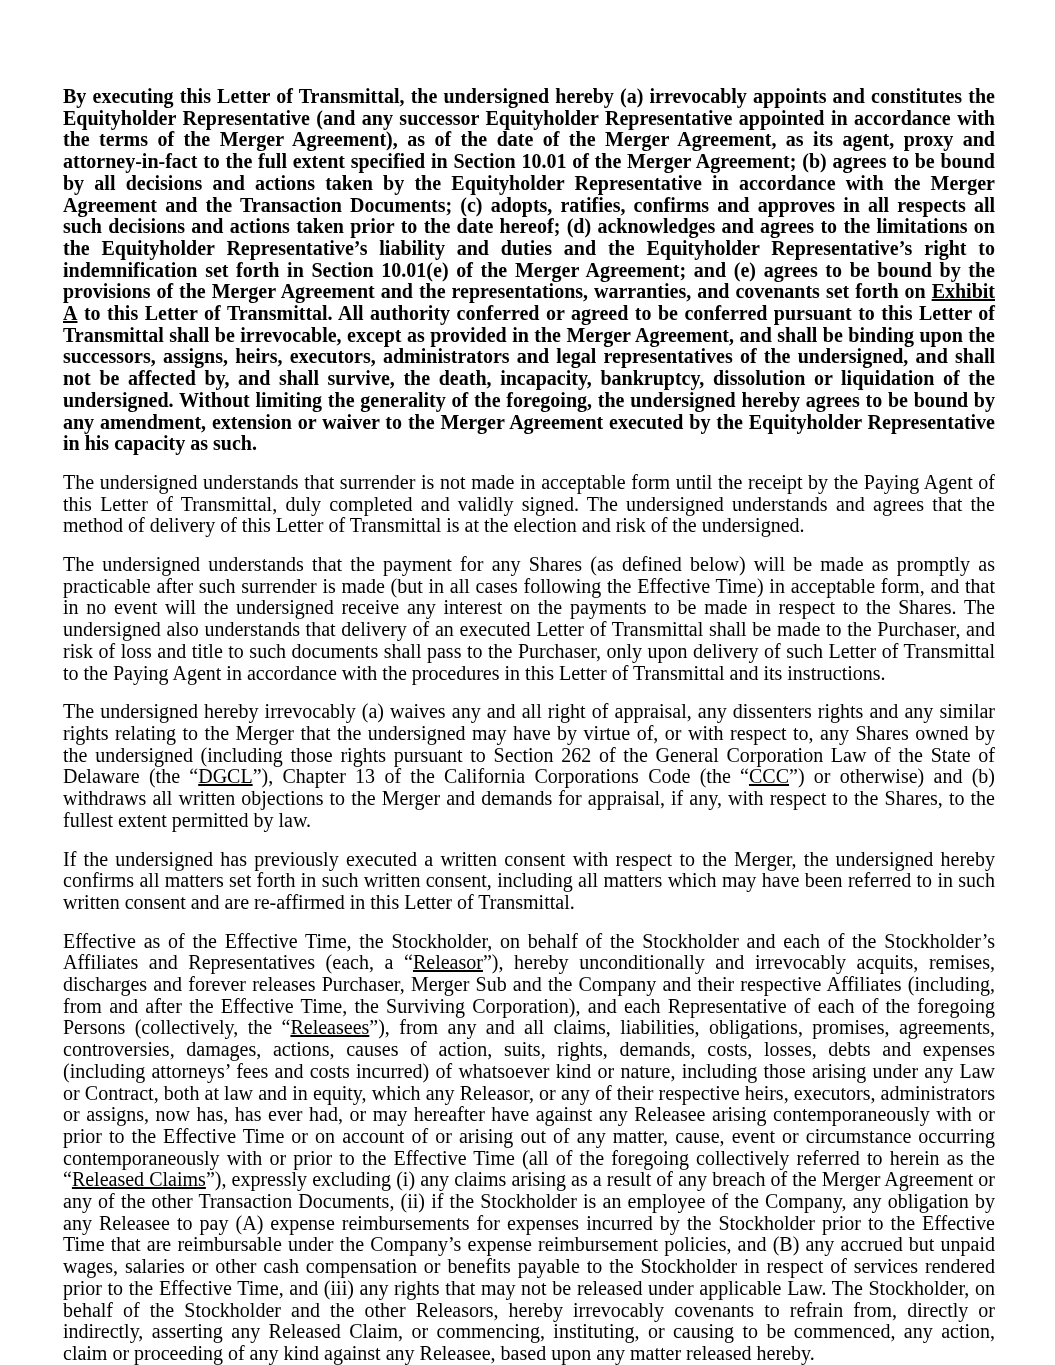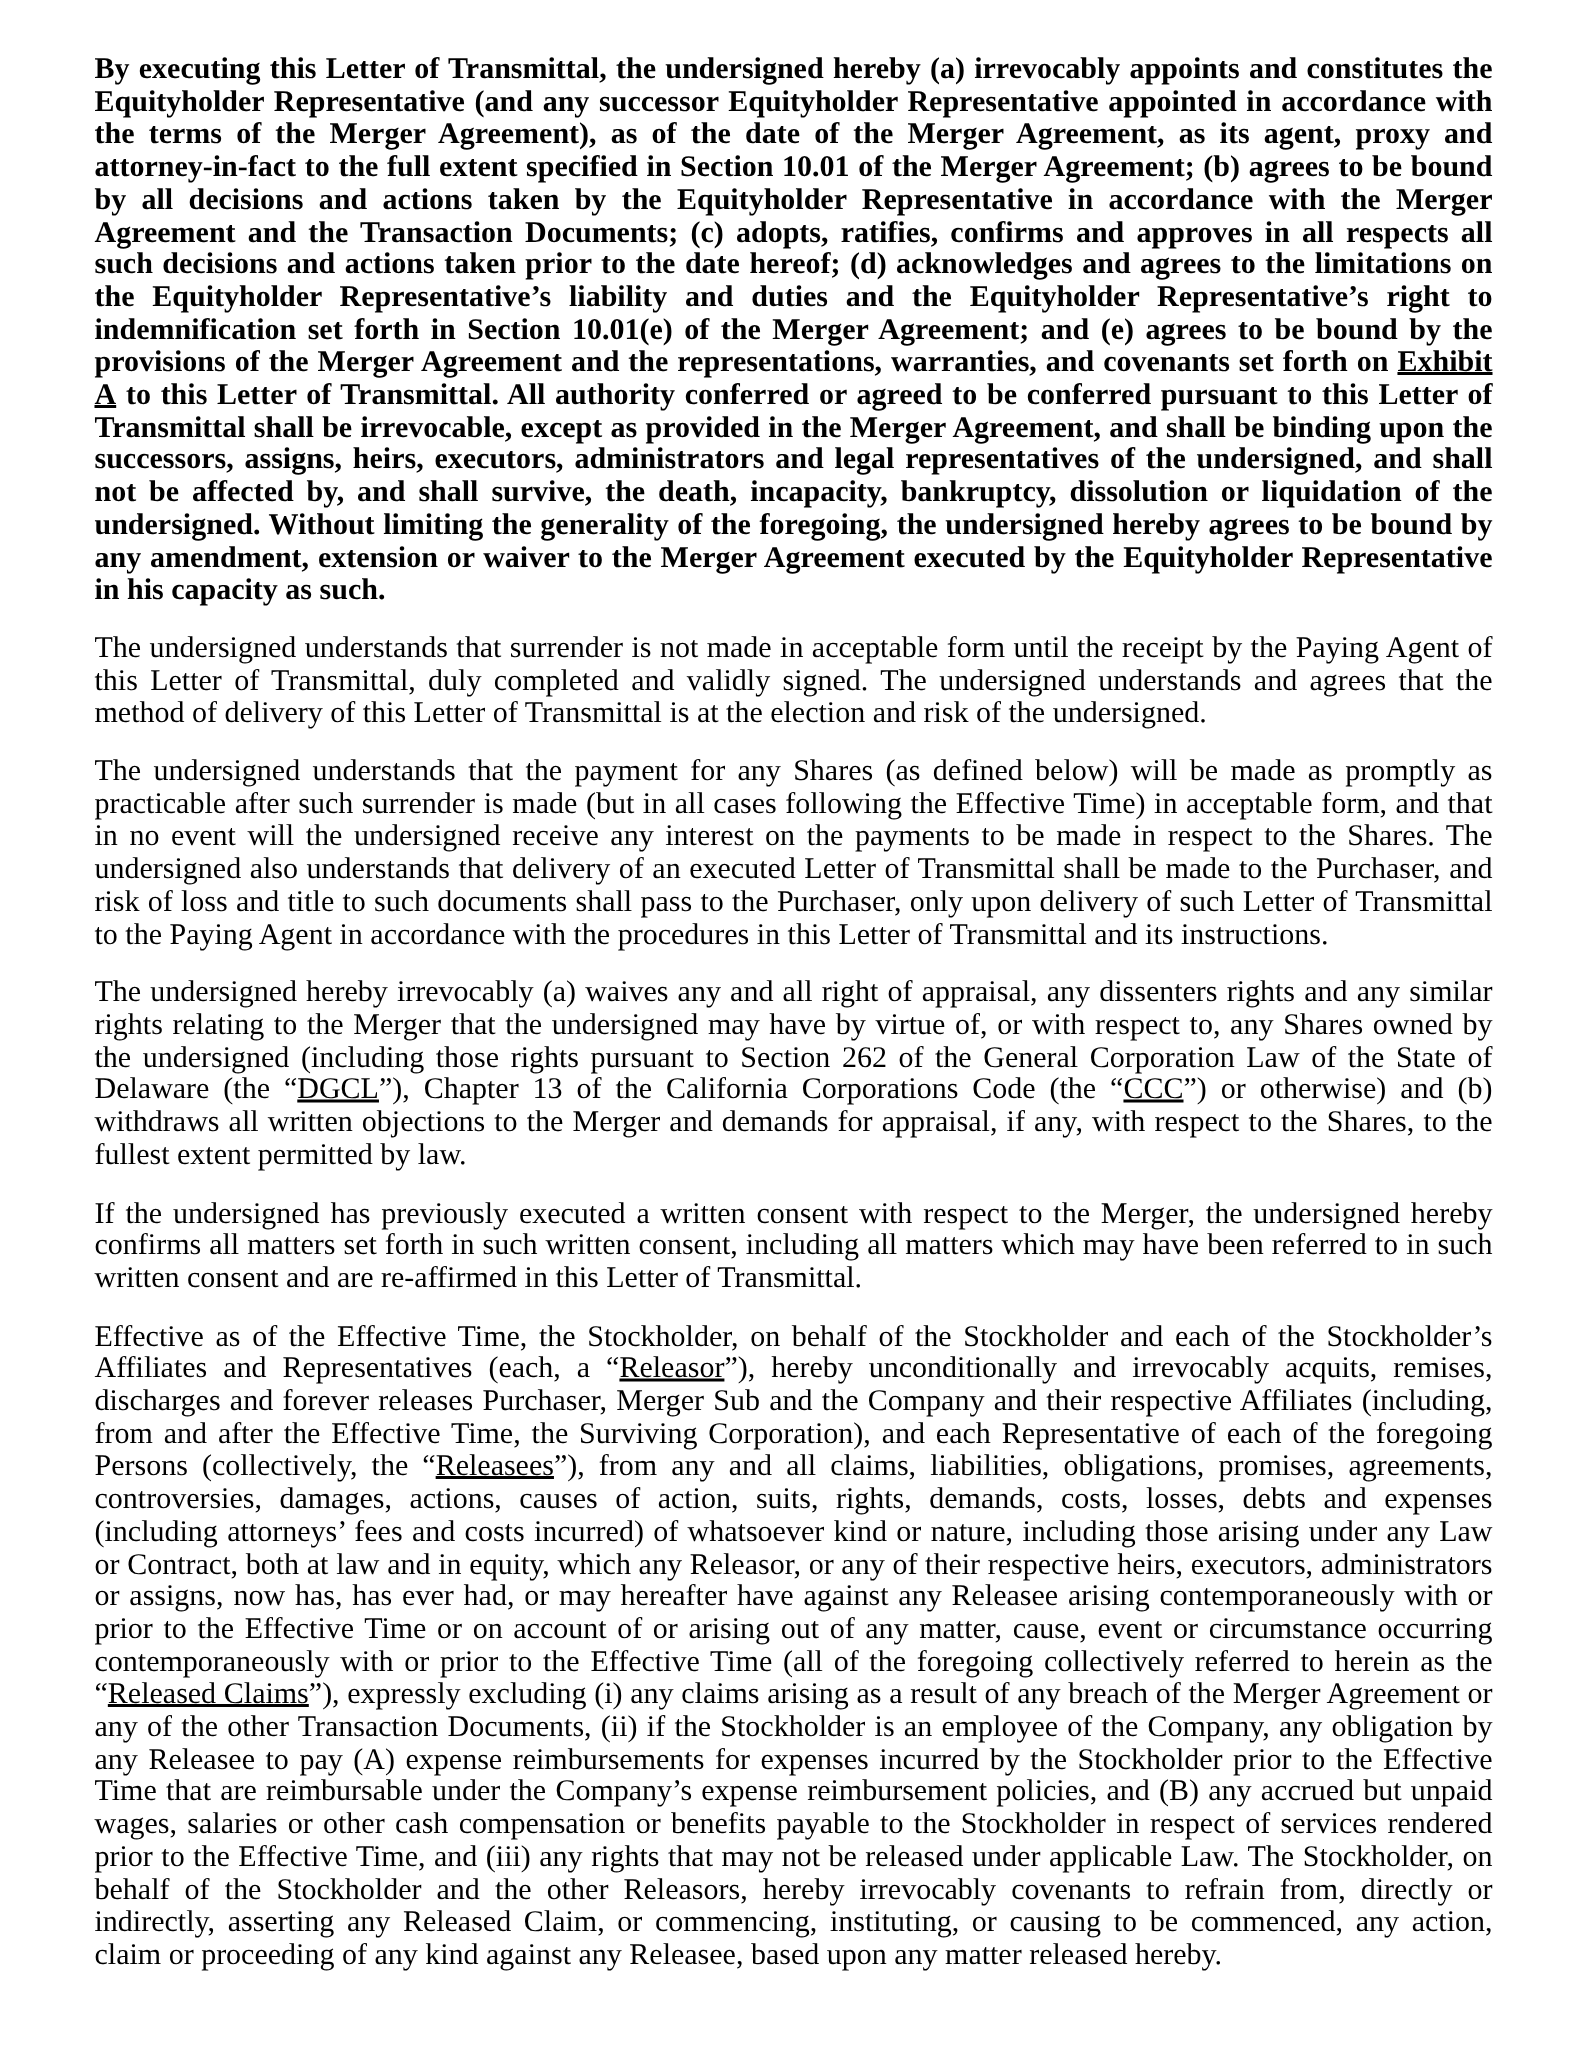--- a/index.html
+++ b/index.html
@@ -9,21 +9,21 @@
   }
   body {
     width: 1055px;
     height: 1365px;
     overflow: hidden;
   }
   .page {
     box-sizing: border-box;
     width: 1055px;
     height: 1365px;
-    padding: 36px 60px 0 63px;
+    padding: 86px 60px 0 63px;
     background: #ffffff;
     color: #000000;
     font-family: "Liberation Serif", "DejaVu Serif", serif;
     font-size: 20px;
     line-height: 21.7px;
   }
   .para {
     margin: 0 0 17px 0;
     text-align: justify;
   }

